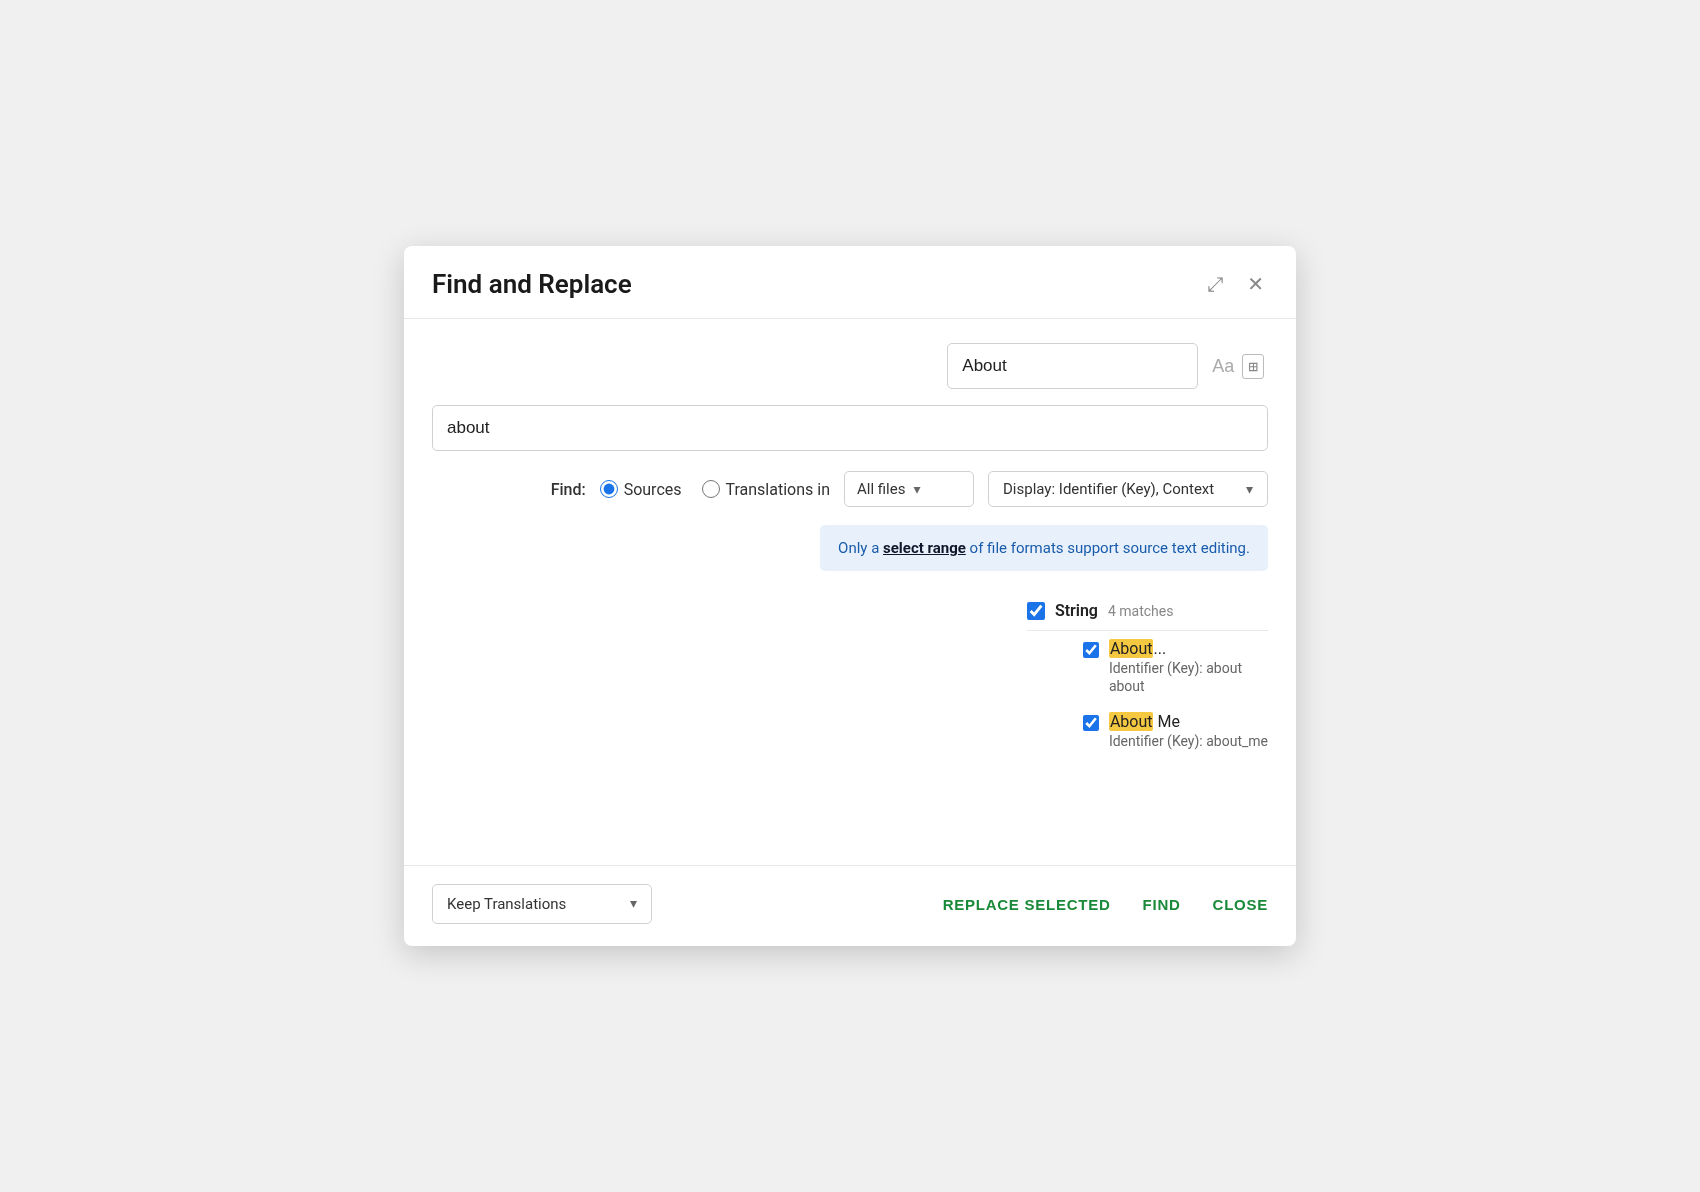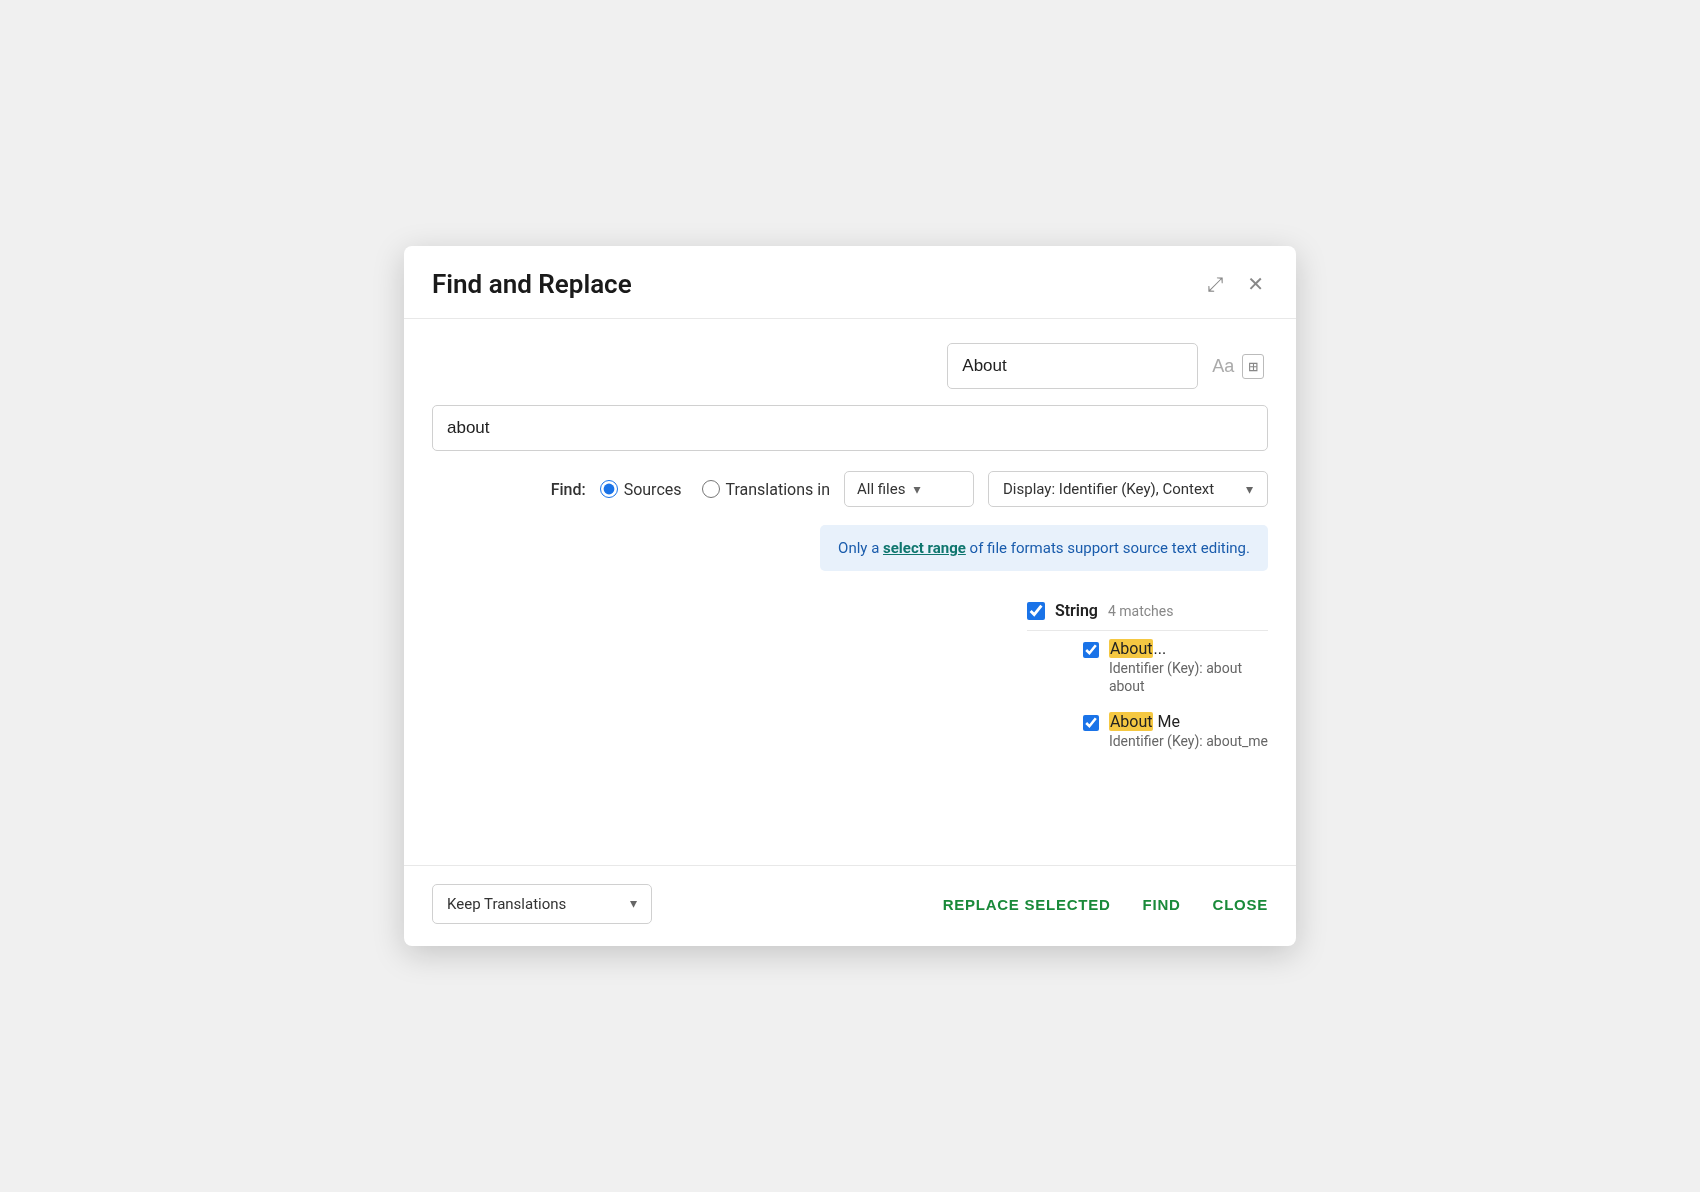--- a/index.html
+++ b/index.html
@@ -156,21 +156,21 @@
     }
     .info-banner {
       background: #e8f1fb;
       border-radius: 5px;
       padding: 14px 18px;
       font-size: 15px;
       color: #1a5cac;
       margin-bottom: 22px;
     }
     .info-banner a {
-      color: #0f766e;
+      color: #0f172a;
       font-weight: 700;
       text-decoration: underline;
       cursor: pointer;
     }
     .results-section {
       flex: 1;
       overflow-y: auto;
     }
     .string-header {
       display: flex;

